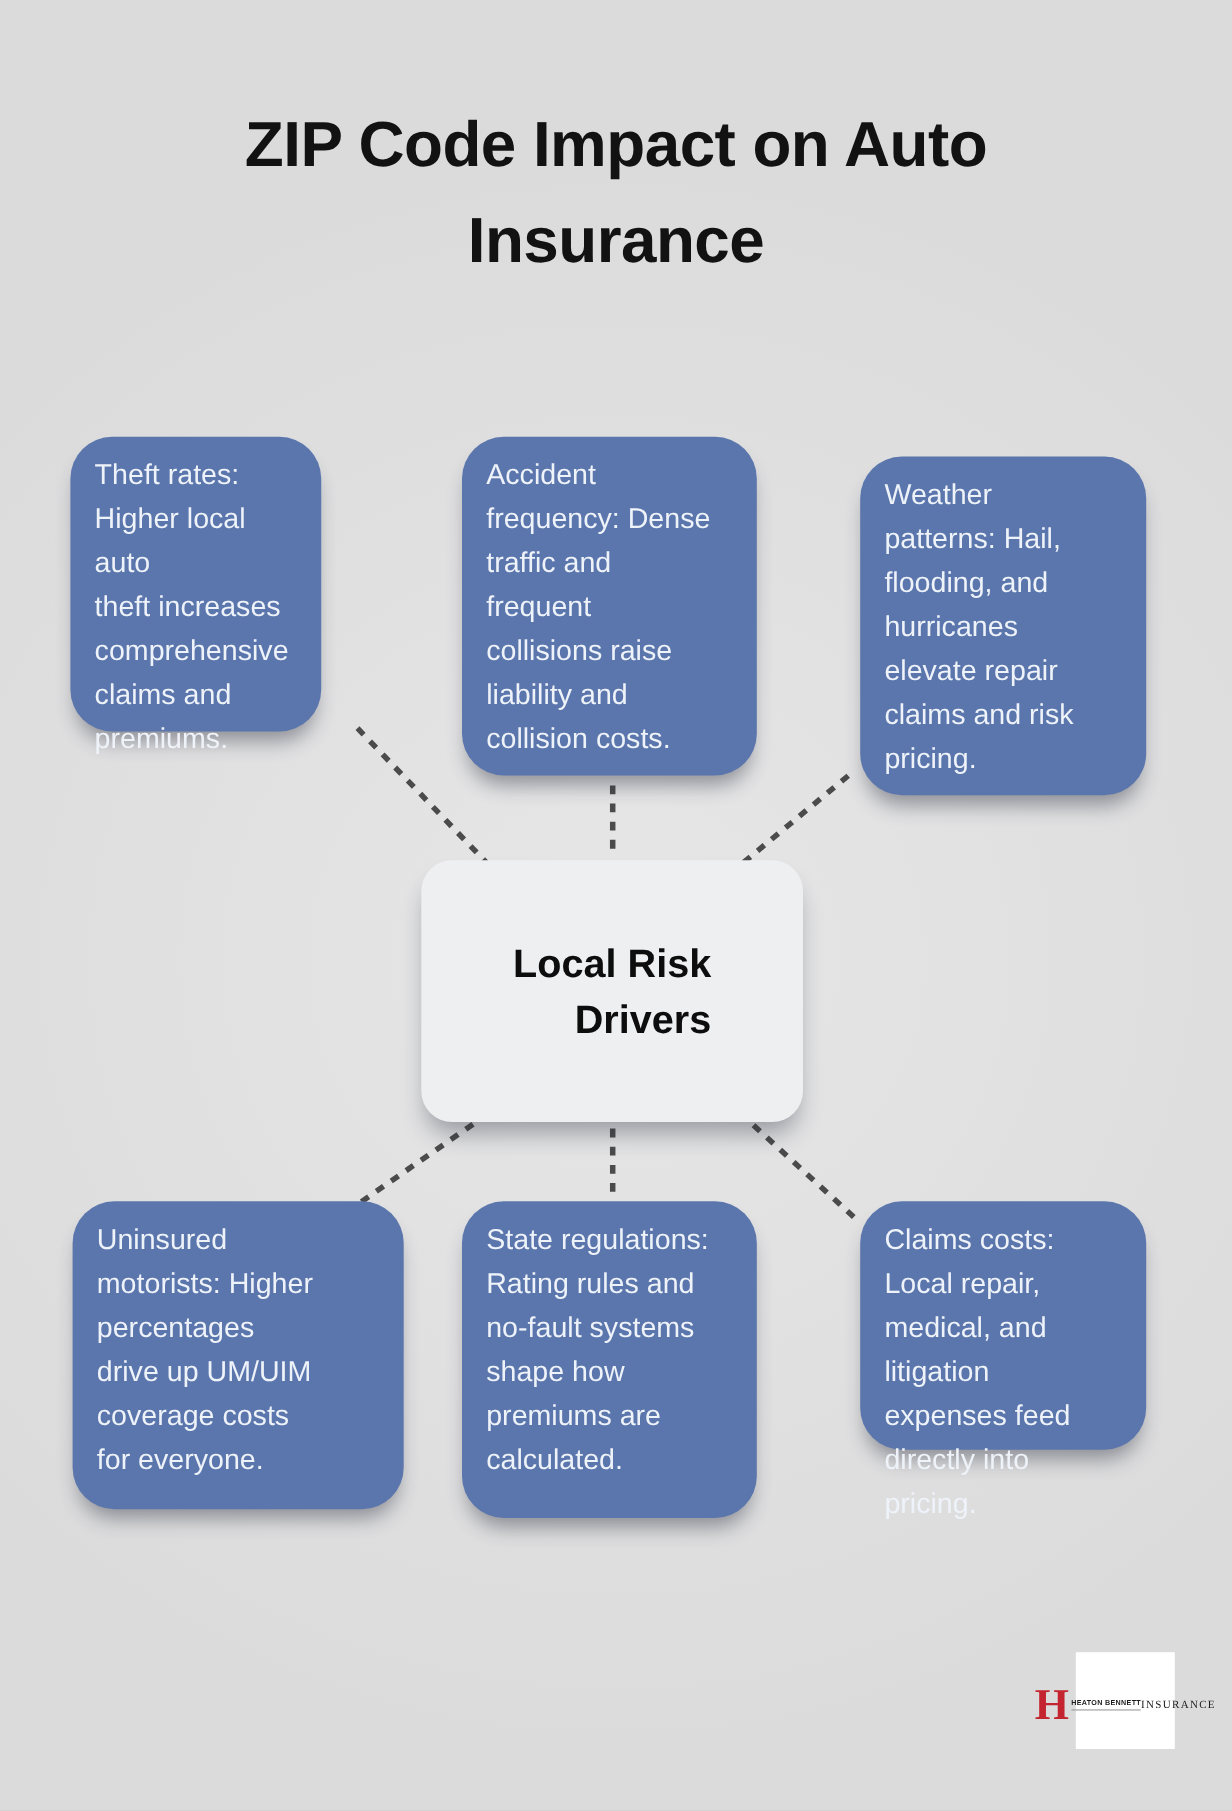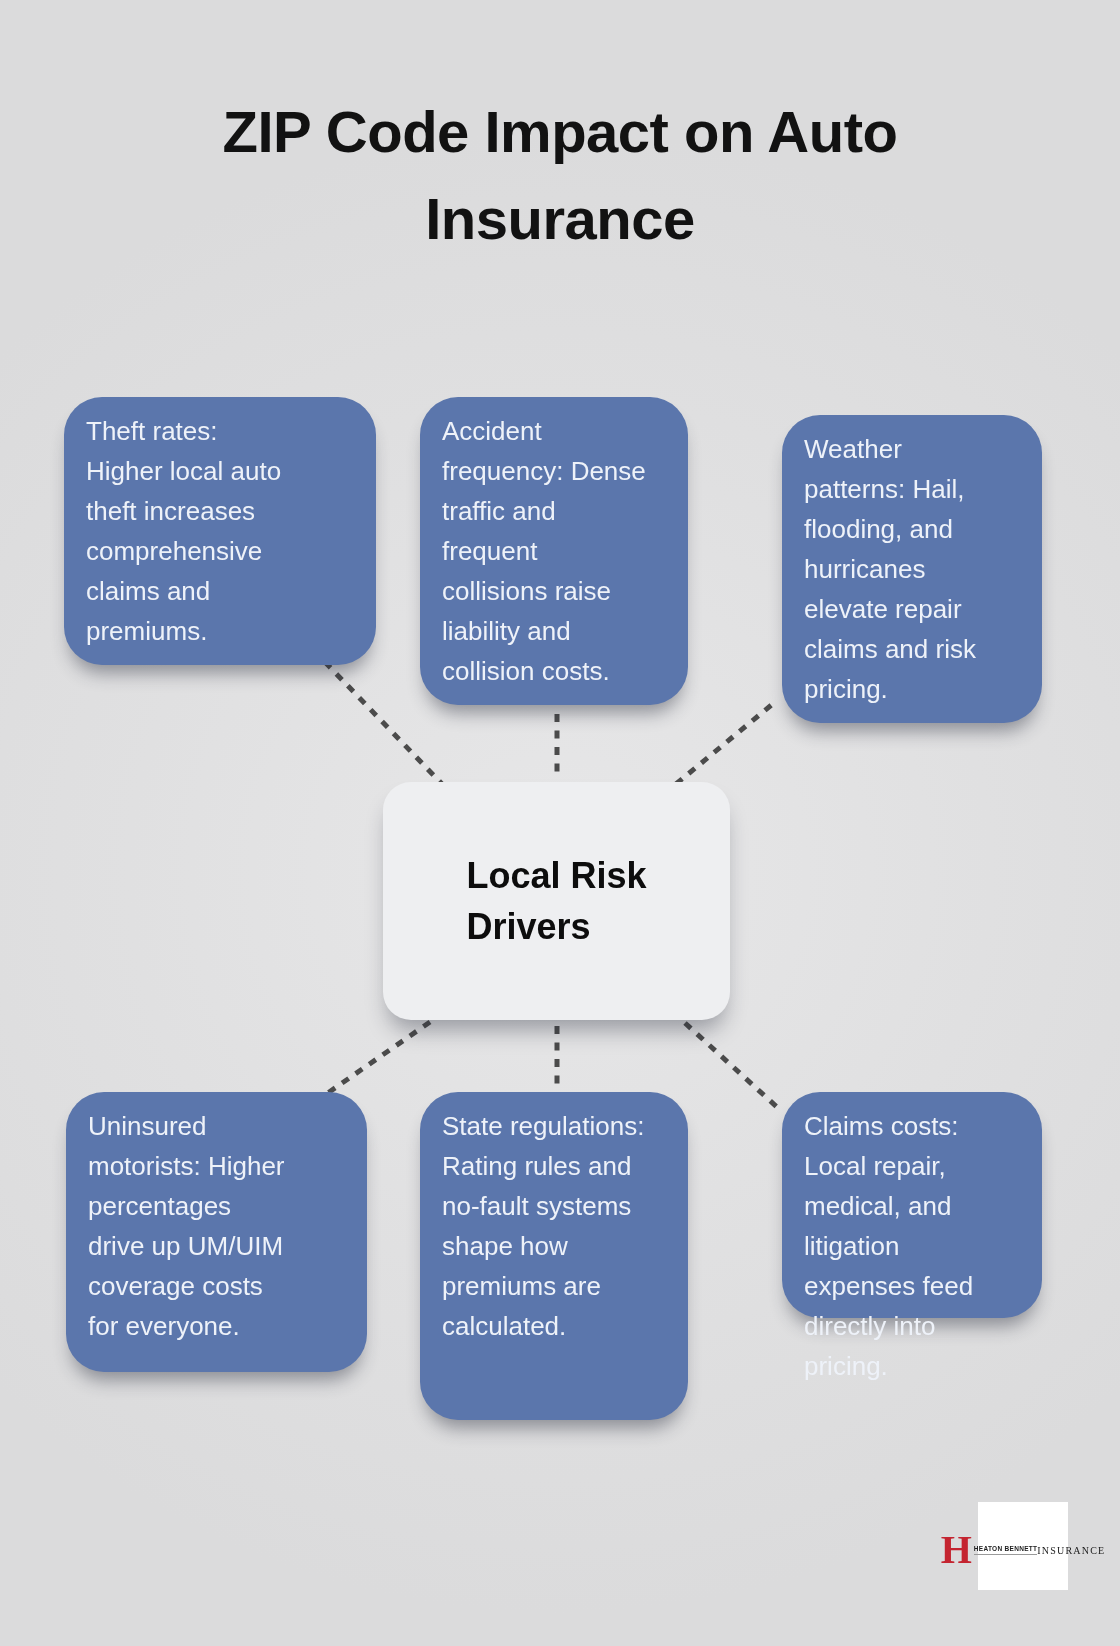--- a/index.html
+++ b/index.html
@@ -23,31 +23,31 @@
     position:absolute;
     background:#5b76ac;
     border-radius:38px;
     color:#eef2f9;
     font-size:26px;line-height:40px;
     padding:14px 16px 14px 22px;
     box-sizing:border-box;
     white-space:pre-line;
     box-shadow:0 14px 18px -6px rgba(40,45,60,0.45);
   }
-  .n1{left:64px; top:397px;width:312px;height:268px;}
+  .n1{left:64px; top:397px;width:228px;height:268px;}
   .n2{left:420px;top:397px;width:268px;height:308px;}
   .n3{left:782px;top:415px;width:260px;height:308px;}
   .n4{left:66px; top:1092px;width:301px;height:280px;}
-  .n5{left:420px;top:1092px;width:268px;height:328px;}
+  .n5{left:420px;top:1092px;width:268px;height:288px;}
   .n6{left:782px;top:1092px;width:260px;height:226px;}
   .center-node{
     position:absolute;left:383px;top:782px;width:347px;height:238px;
     background:#eeeff1;border-radius:28px;
     display:flex;align-items:center;justify-content:center;
-    text-align:left;
+    text-align:right;
     font-size:36px;line-height:1.42;font-weight:700;color:#0d0d0d;
     white-space:pre-line;
     box-shadow:0 16px 22px -6px rgba(40,45,60,0.40);
   }
   .logo{
     position:absolute;left:978px;top:1502px;width:90px;height:88px;
     background:#ffffff;
     display:flex;align-items:center;justify-content:center;
   }
   .logo-inner{display:flex;align-items:center;margin-top:8px;}

